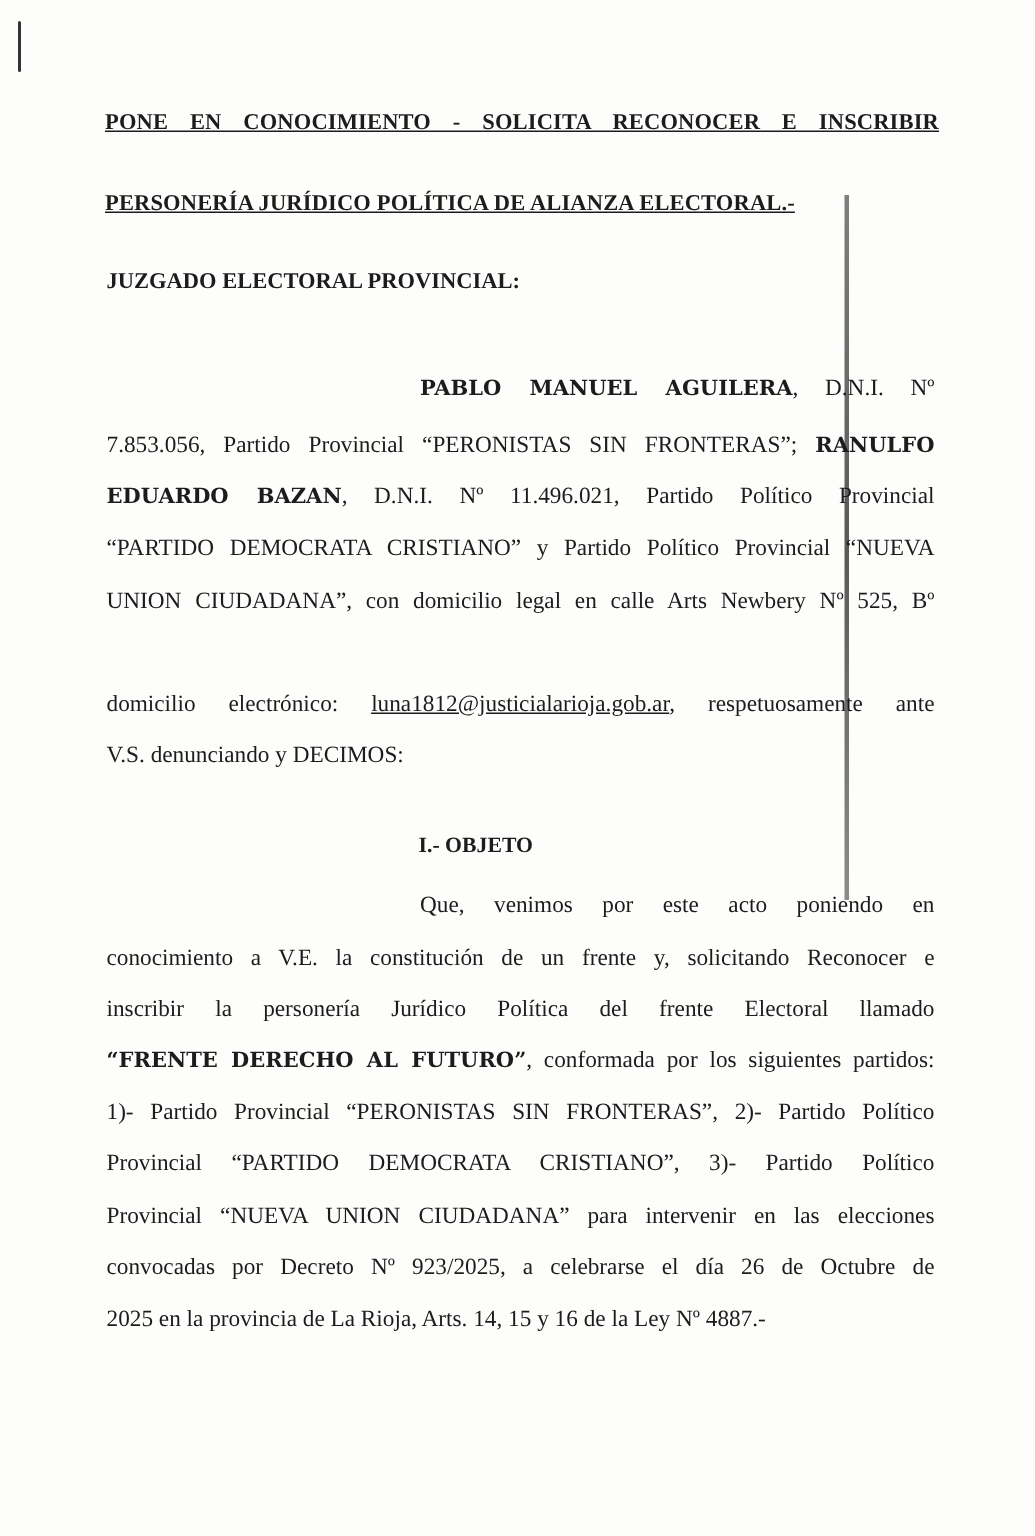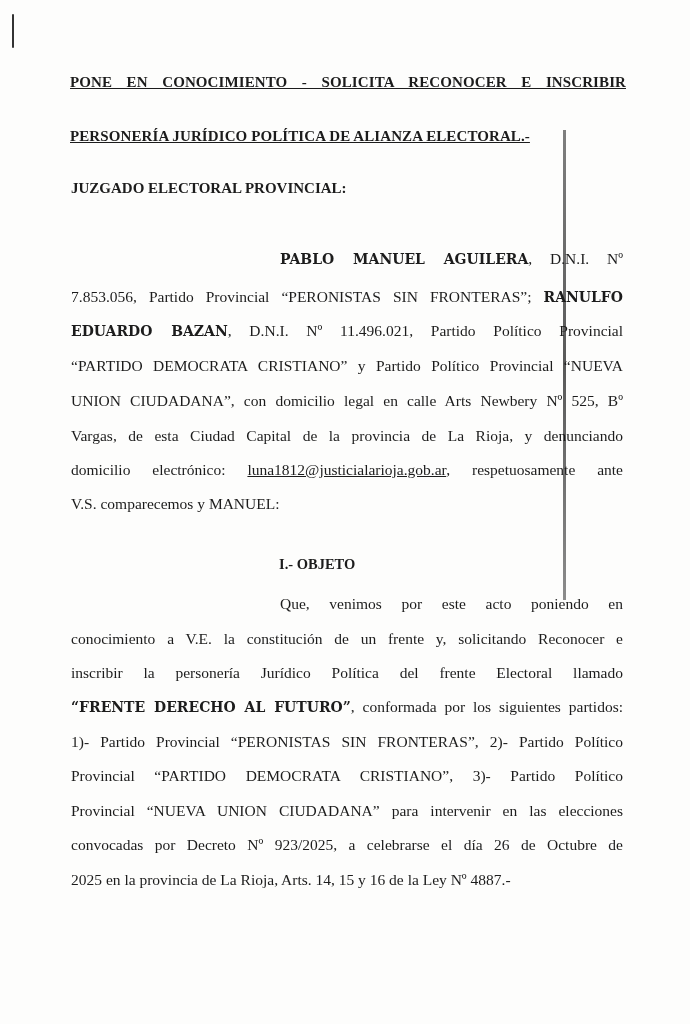--- a/index.html
+++ b/index.html
@@ -58,23 +58,22 @@
   <div class="title l1">PONE EN CONOCIMIENTO - SOLICITA RECONOCER E INSCRIBIR</div>
   <div class="title l2">PERSONERÍA JURÍDICO POLÍTICA DE ALIANZA ELECTORAL.-</div>
 
   <div class="court">JUZGADO ELECTORAL PROVINCIAL:</div>
 
   <div class="line indent" style="top:250px"><b>PABLO MANUEL AGUILERA</b><span>, D.N.I. Nº</span></div>
   <div class="line" style="top:288px"><span>7.853.056, Partido Provincial “PERONISTAS SIN FRONTERAS”; </span><b>RANULFO</b></div>
   <div class="line" style="top:322px"><b>EDUARDO BAZAN</b><span>, D.N.I. Nº 11.496.021, Partido Político Provincial</span></div>
   <div class="line" style="top:357px">“PARTIDO DEMOCRATA CRISTIANO” y Partido Político Provincial “NUEVA</div>
   <div class="line" style="top:392px">UNION CIUDADANA”, con domicilio legal en calle Arts Newbery Nº 525, Bº</div>
-  <div class="line" style="top:427px">Vargas, de esta Ciudad Capital de la provincia de La Rioja, y denunciando</div>
   <div class="line" style="top:461px"><span>domicilio electrónico: </span><span class="email">luna1812@justicialarioja.gob.ar</span><span>, respetuosamente ante</span></div>
-  <div class="line last" style="top:495px">V.S. comparecemos y MANUEL:</div>
+  <div class="line last" style="top:495px">V.S. denunciando y DECIMOS:</div>
 
   <div class="section">I.- OBJETO</div>
 
   <div class="line indent" style="top:595px">Que, venimos por este acto poniendo en</div>
   <div class="line" style="top:630px">conocimiento a V.E. la constitución de un frente y, solicitando Reconocer e</div>
   <div class="line" style="top:664px">inscribir la personería Jurídico Política del frente Electoral llamado</div>
   <div class="line" style="top:698px"><b>“FRENTE DERECHO AL FUTURO”</b><span>, conformada por los siguientes partidos:</span></div>
   <div class="line" style="top:733px">1)- Partido Provincial “PERONISTAS SIN FRONTERAS”, 2)- Partido Político</div>
   <div class="line" style="top:767px">Provincial “PARTIDO DEMOCRATA CRISTIANO”, 3)- Partido Político</div>
   <div class="line" style="top:802px">Provincial “NUEVA UNION CIUDADANA” para intervenir en las elecciones</div>

